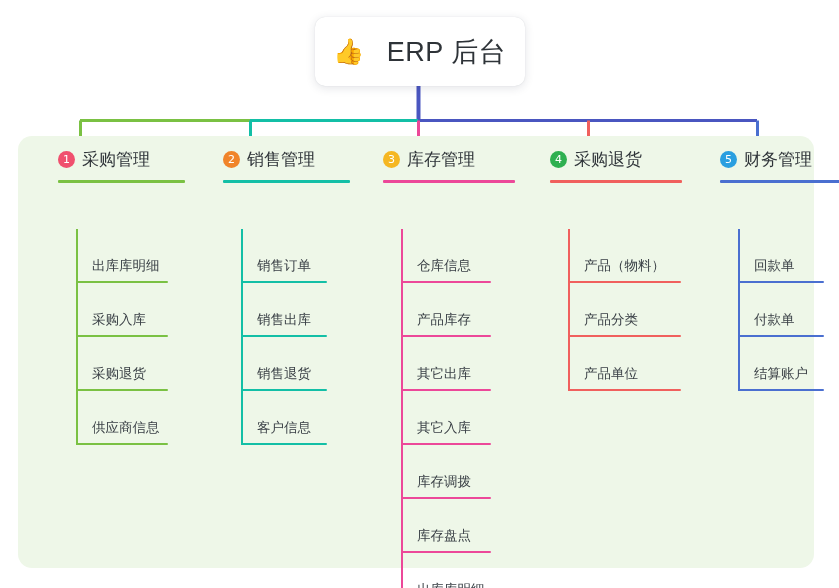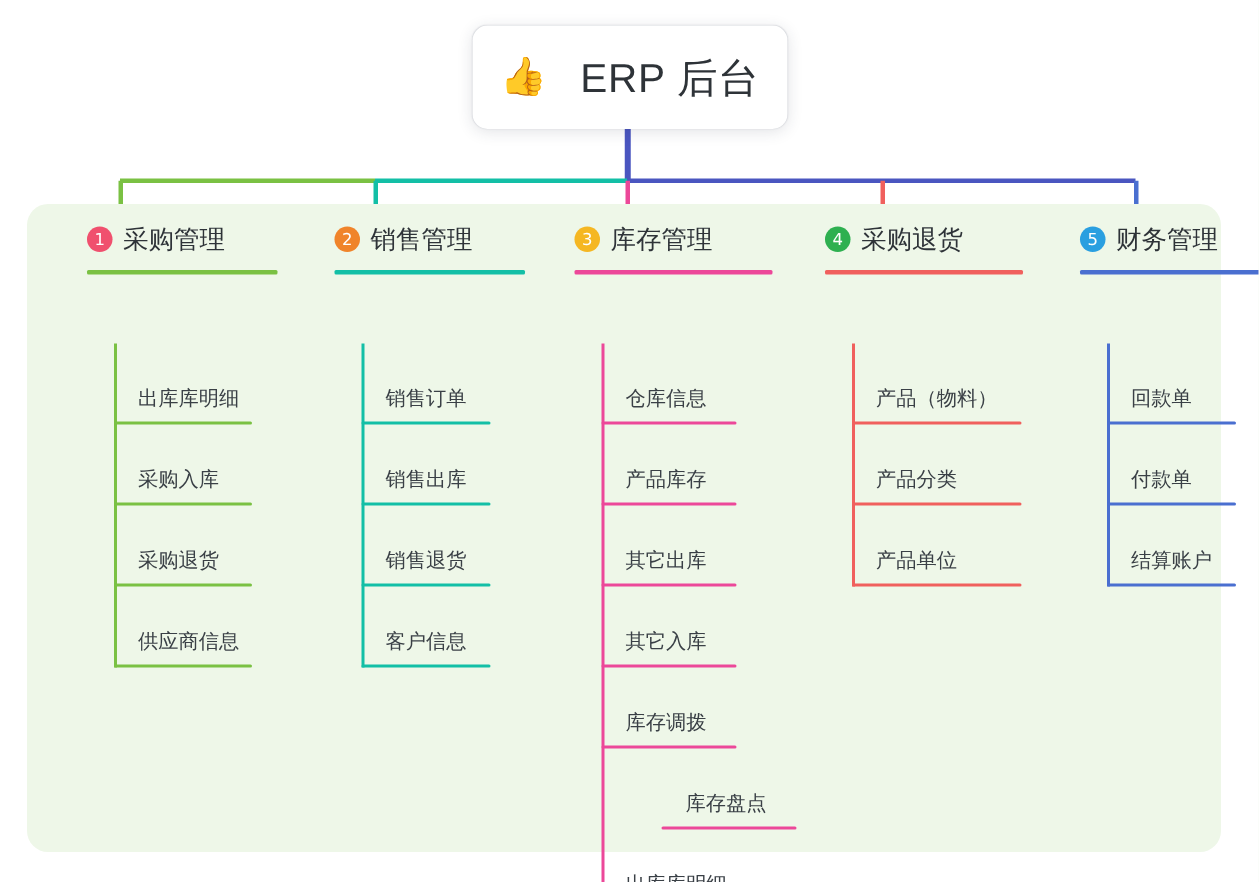--- a/index.html
+++ b/index.html
@@ -243,21 +243,21 @@
           <div class="leaf-rule" style="width: 90px; background: rgb(236, 72, 153);"></div>
         </div>
         <div class="leaf" style="top: 209px; width: 90px;">
           <span class="leaf-label">其它入库</span>
           <div class="leaf-rule" style="width: 90px; background: rgb(236, 72, 153);"></div>
         </div>
         <div class="leaf" style="top: 263px; width: 90px;">
           <span class="leaf-label">库存调拨</span>
           <div class="leaf-rule" style="width: 90px; background: rgb(236, 72, 153);"></div>
         </div>
-        <div class="leaf" style="top: 317px; width: 90px; margin-left: 40px;">
+        <div class="leaf" style="top: 317px; width: 90px;">
           <span class="leaf-label">库存盘点</span>
           <div class="leaf-rule" style="width: 90px; background: rgb(236, 72, 153);"></div>
         </div>
         <div class="leaf" style="top: 371px; width: 90px;">
           <span class="leaf-label">出库库明细</span>
         </div>
       </div>
     </div>
     <div class="column" style="left: 512px; width: 175px;">
       <div class="col-head">

